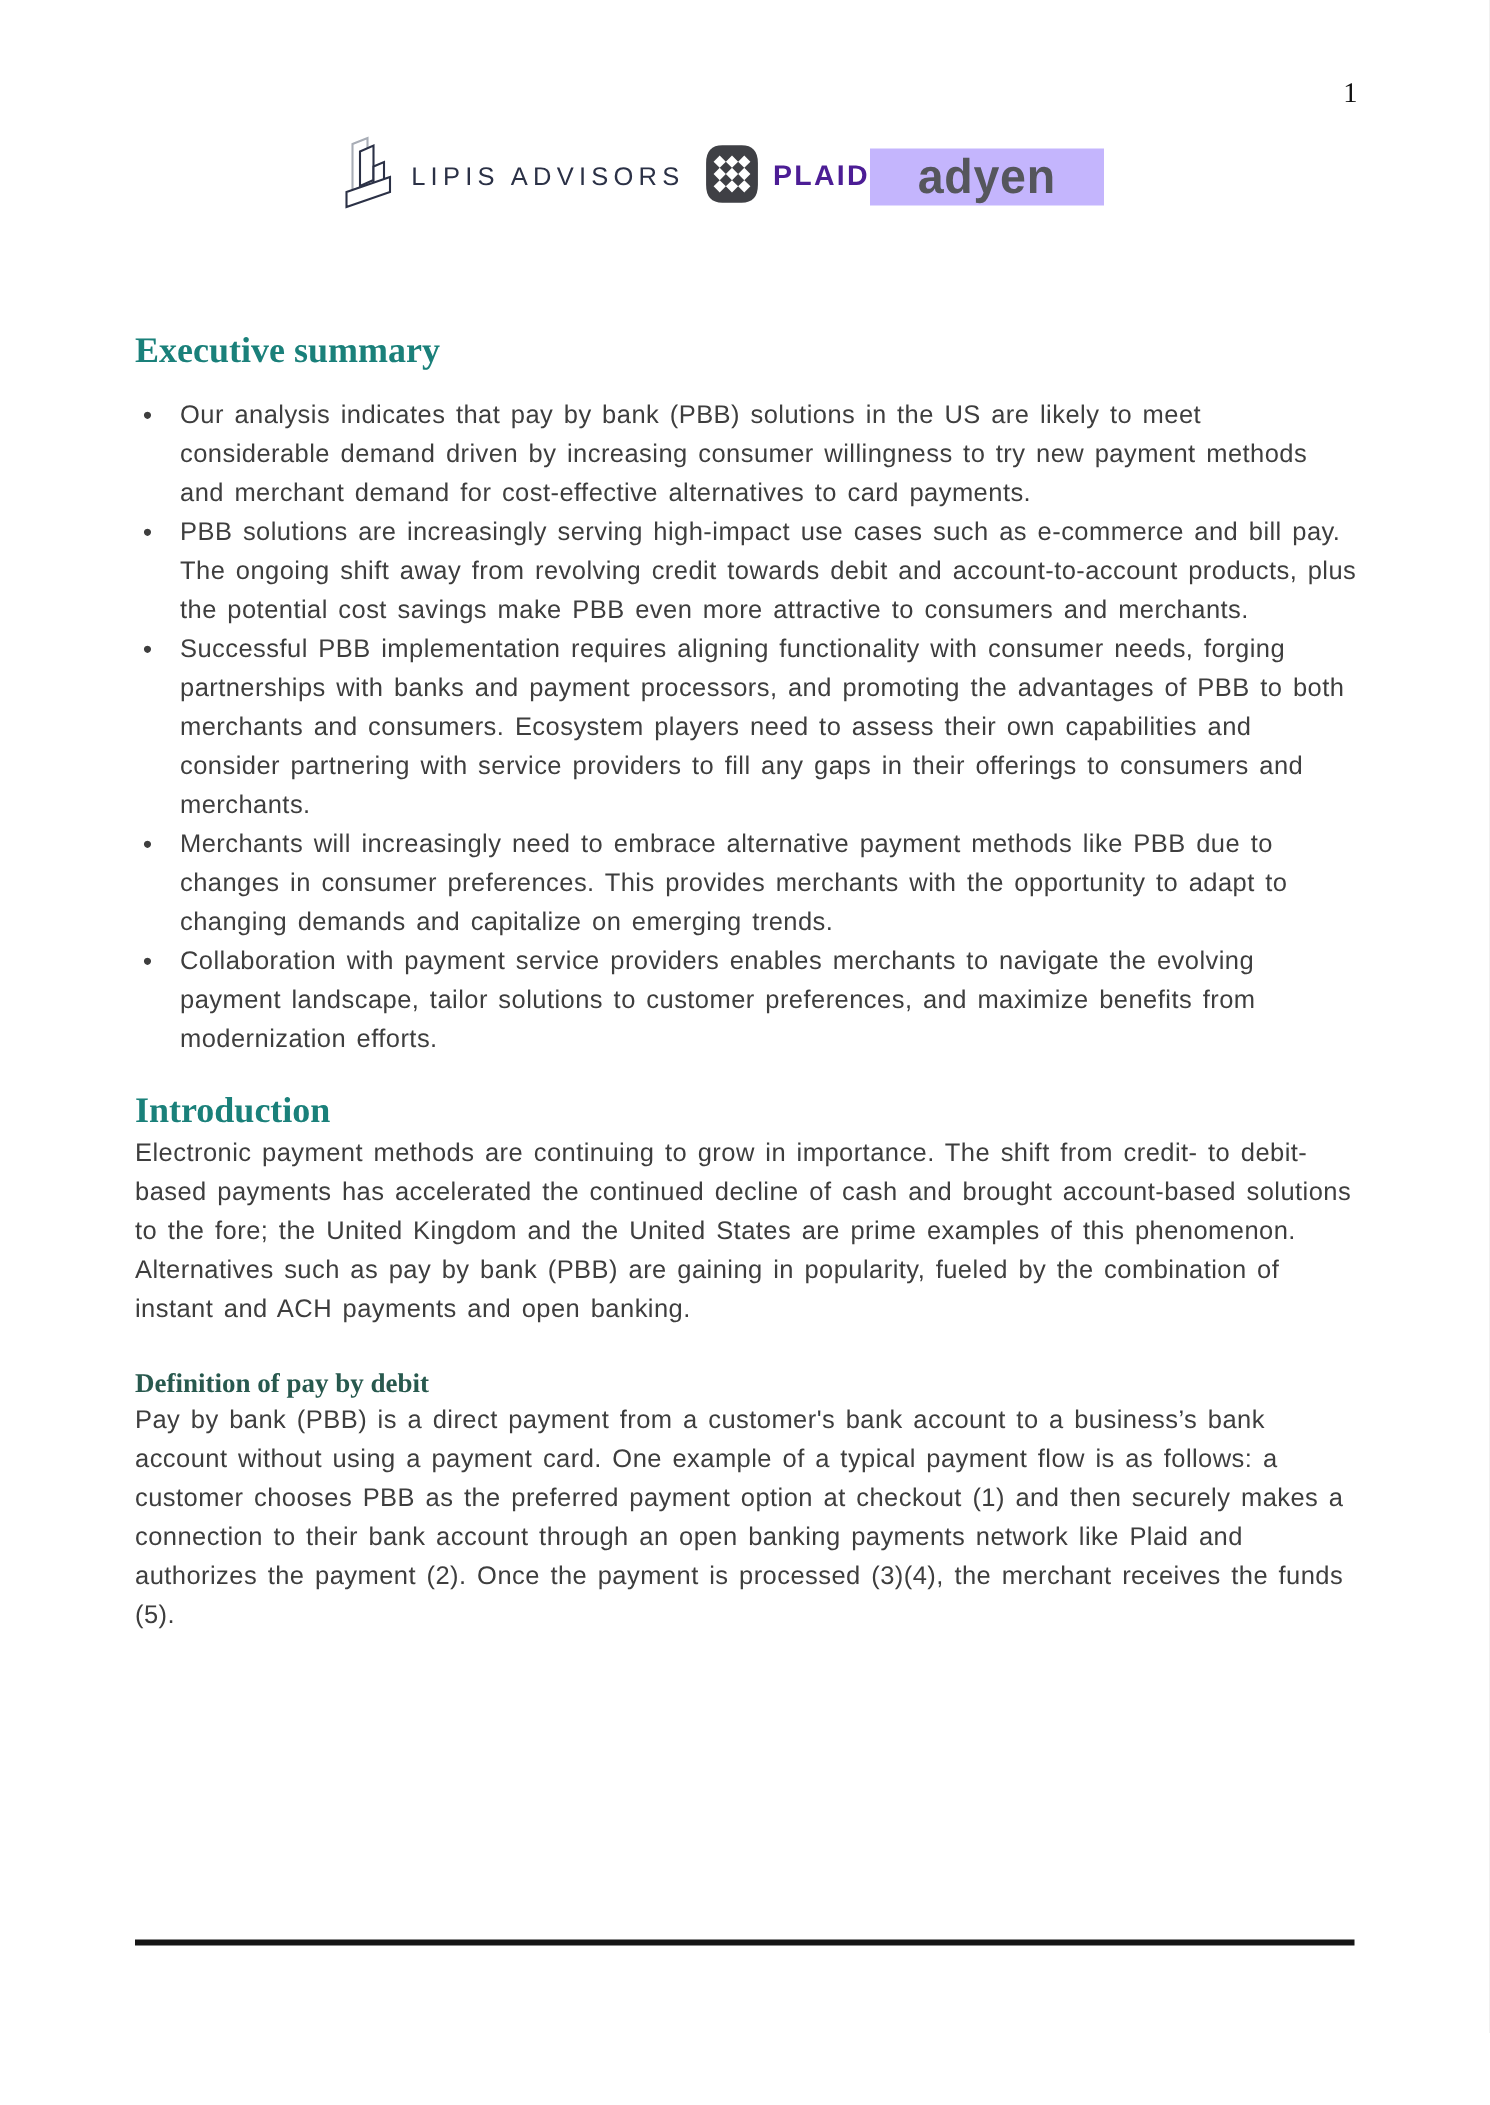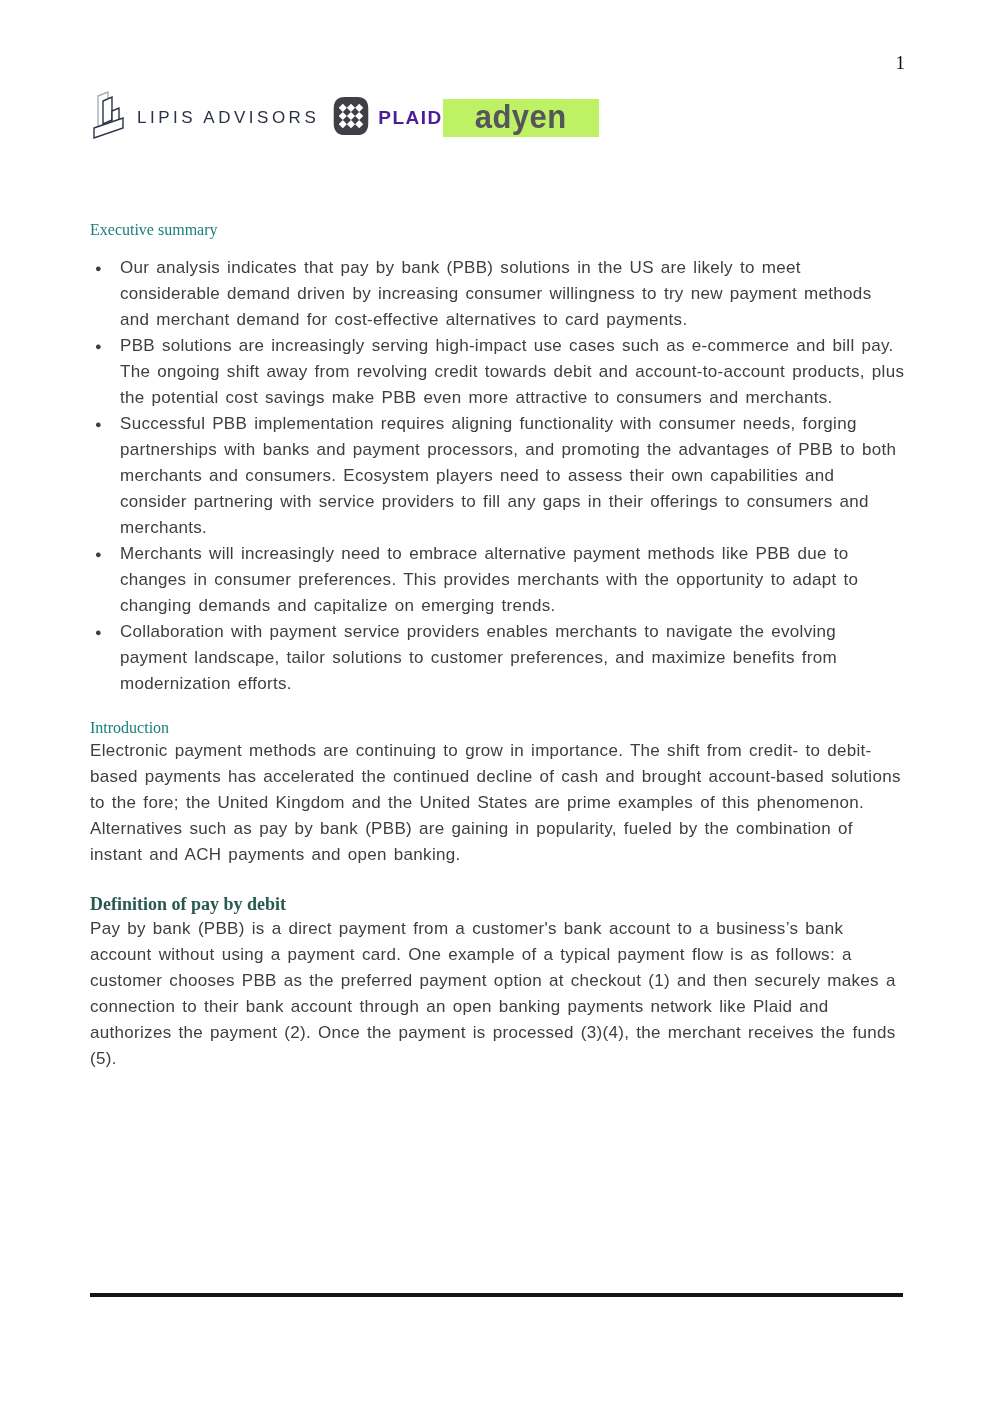--- a/index.html
+++ b/index.html
@@ -25,21 +25,21 @@
     color: #111111;
   }
 
   .logo-row {
     position: absolute;
     top: 86px;
     left: 88px;
     right: 88px;
     height: 64px;
     display: flex;
-    justify-content: flex-start;
+    justify-content: center;
     align-items: center;
   }
 
   .logo-lipis { display: flex; align-items: center; gap: 11px; }
   .logo-lipis .wordmark {
     font-size: 17px;
     font-weight: 500;
     letter-spacing: 3.5px;
     color: #2b3146;
     white-space: nowrap;
@@ -50,21 +50,21 @@
     font-size: 19px;
     font-weight: 700;
     letter-spacing: 1.5px;
     color: #4c1d95;
   }
 
   .logo-adyen {
     width: 156px;
     height: 38px;
     margin-right: 32px;
-    background: #bef264;
+    background: #c4b5fd;
     display: flex;
     align-items: center;
     justify-content: center;
   }
   .logo-adyen .wordmark {
     font-size: 31px;
     font-weight: 800;
     letter-spacing: 0.5px;
     color: #55565c;
     transform: scaleY(1.05);
@@ -82,22 +82,22 @@
     font-family: "Liberation Serif", serif;
     font-weight: 700;
     font-size: 33px;
     line-height: 43px;
     color: #0d0d0d;
     max-width: 780px;
   }
 
   .section-heading {
     font-family: "Liberation Serif", serif;
-    font-weight: 400;
-    font-size: 16px;
+    font-weight: 700;
+    font-size: 24px;
     color: #1a807a;
   }
   .exec-heading { margin-top: 31px; }
   .intro-heading { margin-top: 22px; }
 
   .sub-heading {
     font-family: "Liberation Serif", serif;
     font-weight: 700;
     font-size: 18px;
     color: #28594e;

